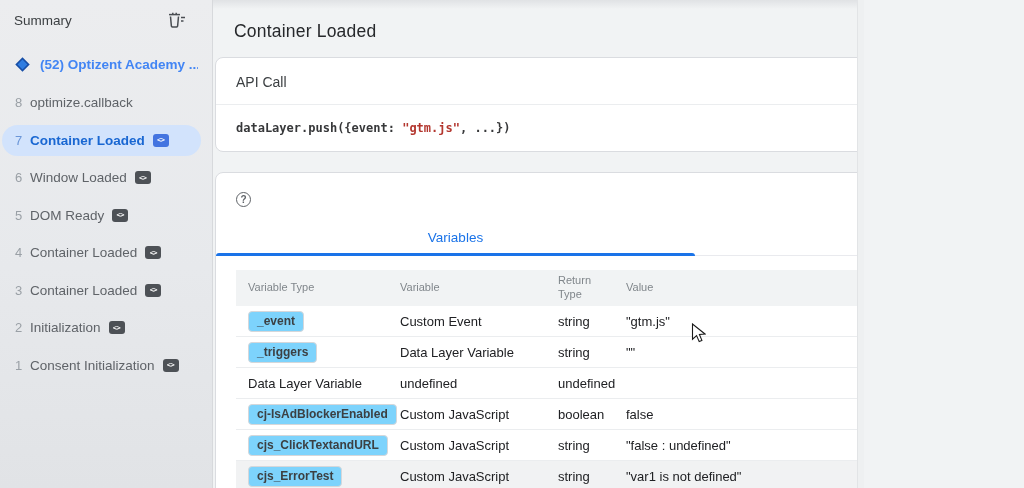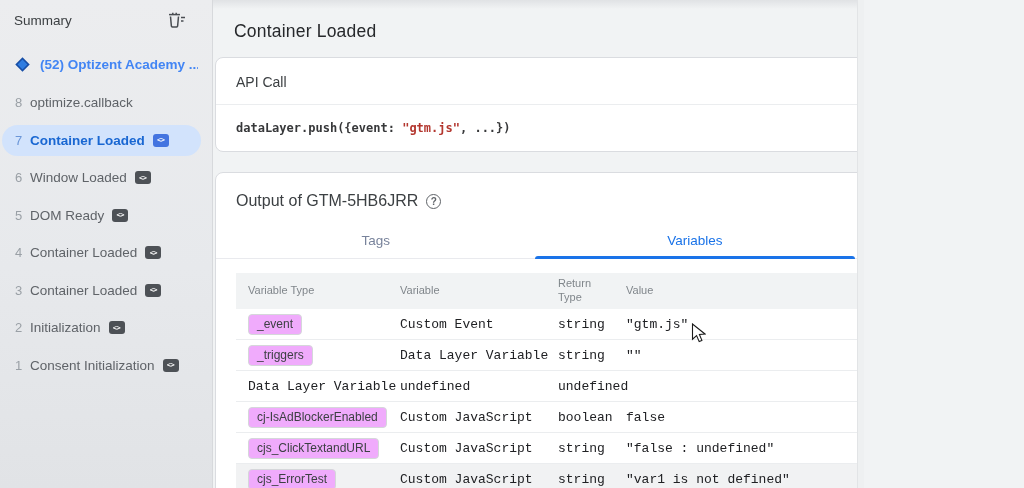--- a/index.html
+++ b/index.html
@@ -70,24 +70,24 @@
     border-radius:3px 3px 0 0; }
 
   .tablewrap { margin:14px 20px 0; }
   .t-row { display:grid; grid-template-columns:152px 158px 68px 1fr;
     align-items:center; }
   .t-head { background:#f1f3f4; height:36px; }
   .t-head .t-cell { font-size:11px; color:#80868b; line-height:1.25; }
   .t-cell { padding-left:12px; }
   .t-body .t-row { height:31px; border-bottom:1px solid #ebedef; }
   .t-body .t-row.hl { background:#f1f2f3; }
-  .chip { display:inline-block; font-size:12px; color:#3c4043; background:#f0abfc;
+  .chip { display:inline-block; font-size:12px; color:#3c4043; background:#7dd3fc;
     border:1px solid #d5d7da; border-radius:4px; padding:2.5px 8px;
-    white-space:nowrap; }
-  .t-val { font-size:13px; color:#202124; white-space:nowrap;font-family:Liberation Mono, monospace; }
+    white-space:nowrap;font-weight:bold; }
+  .t-val { font-size:13px; color:#202124; white-space:nowrap; }
 
   .scroll-strip { position:absolute; top:0; right:0; bottom:0; width:7px;
     background:#eef0f1; border-left:1px solid #e2e4e6; z-index:6; }
 
   .cursor { position:absolute; left:691px; top:323px; z-index:9;
     pointer-events:none; }
 </style>
 </head>
 <body>
 
@@ -165,25 +165,23 @@
   <main class="main">
     <h1 class="page-title">Container Loaded</h1>
 
     <section class="card api-card">
       <div class="card-head">API Call</div>
       <div class="code-row"><span>dataLayer.push({event: </span><span class="code-str">"gtm.js"</span><span>, ...})</span></div>
     </section>
 
     <section class="card out-card">
       <div class="out-head">
-        <span>Output of GTM-5HB6JRR</span>
         <span class="help">?</span>
       </div>
       <div class="tabs" id="tabs">
-          <div class="tab">Tags</div>
           <div class="tab active">Variables</div>
           <div class="tab">Data Layer</div>
         </div>
       <div class="tablewrap">
         <div class="t-row t-head" id="table-head">
             <div class="t-cell">Variable Type</div>
             <div class="t-cell">Variable</div>
             <div class="t-cell">Return Type</div>
             <div class="t-cell">Value</div>
           </div>

